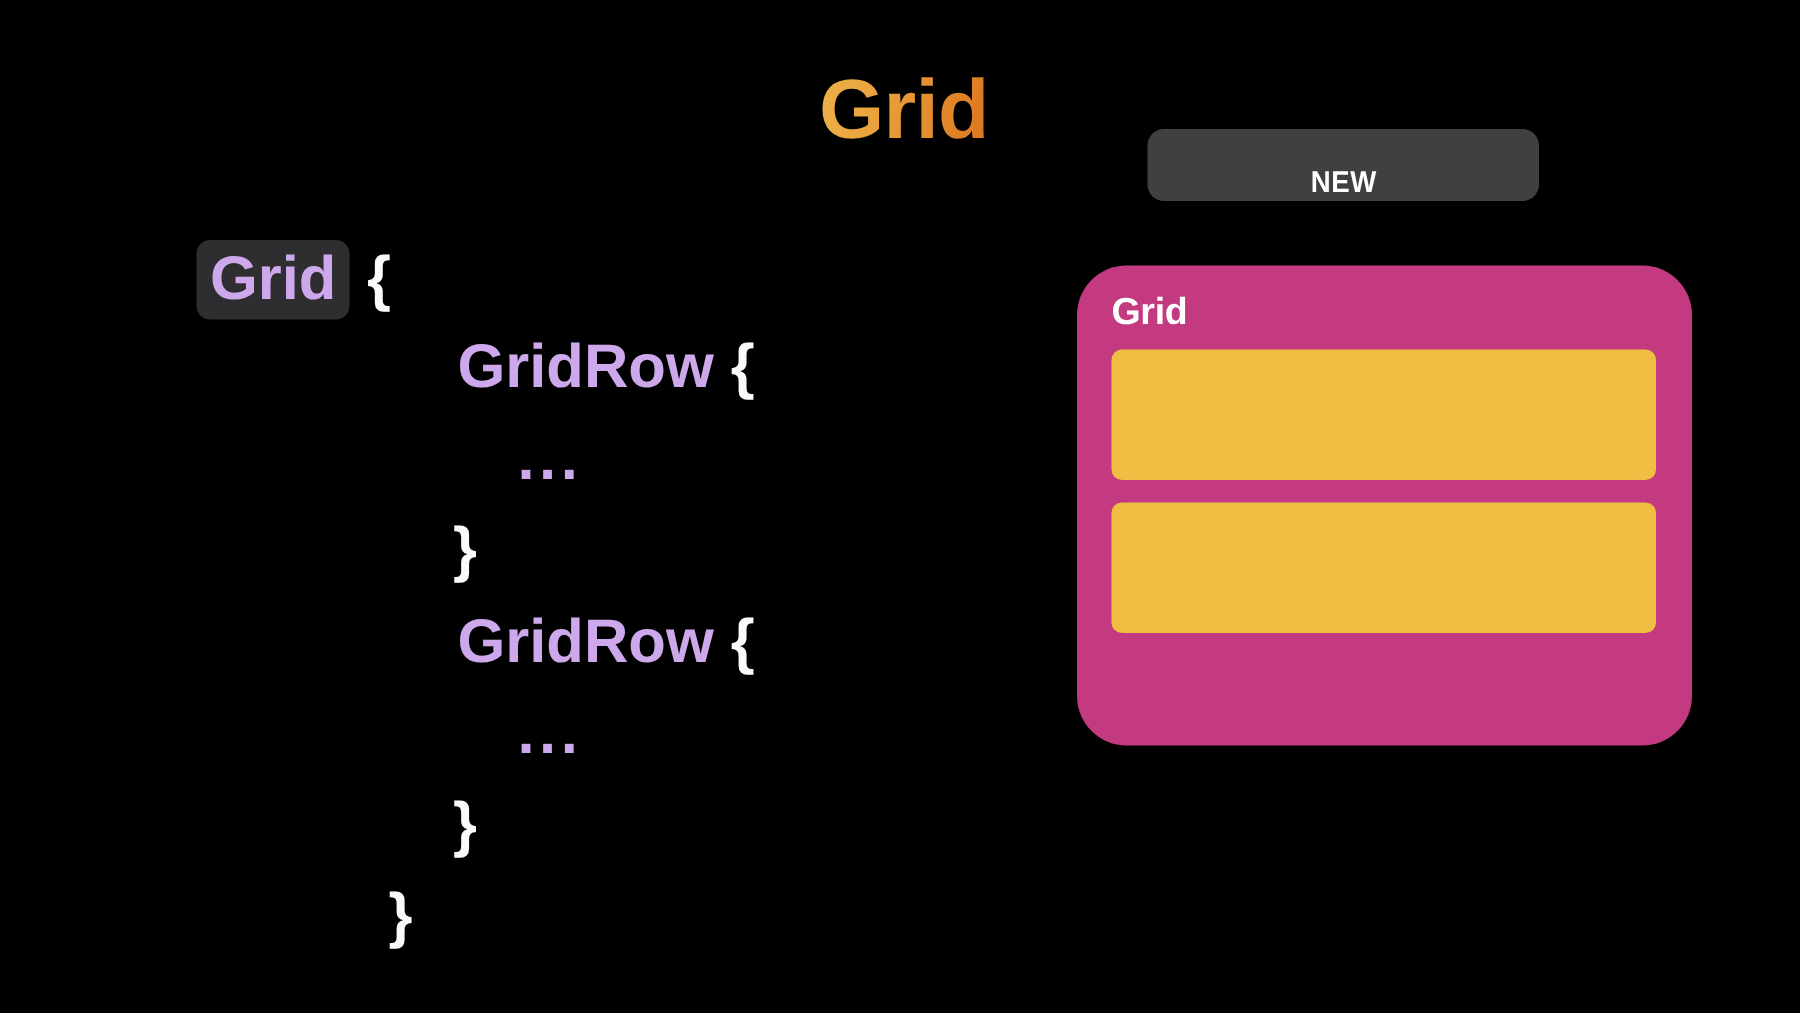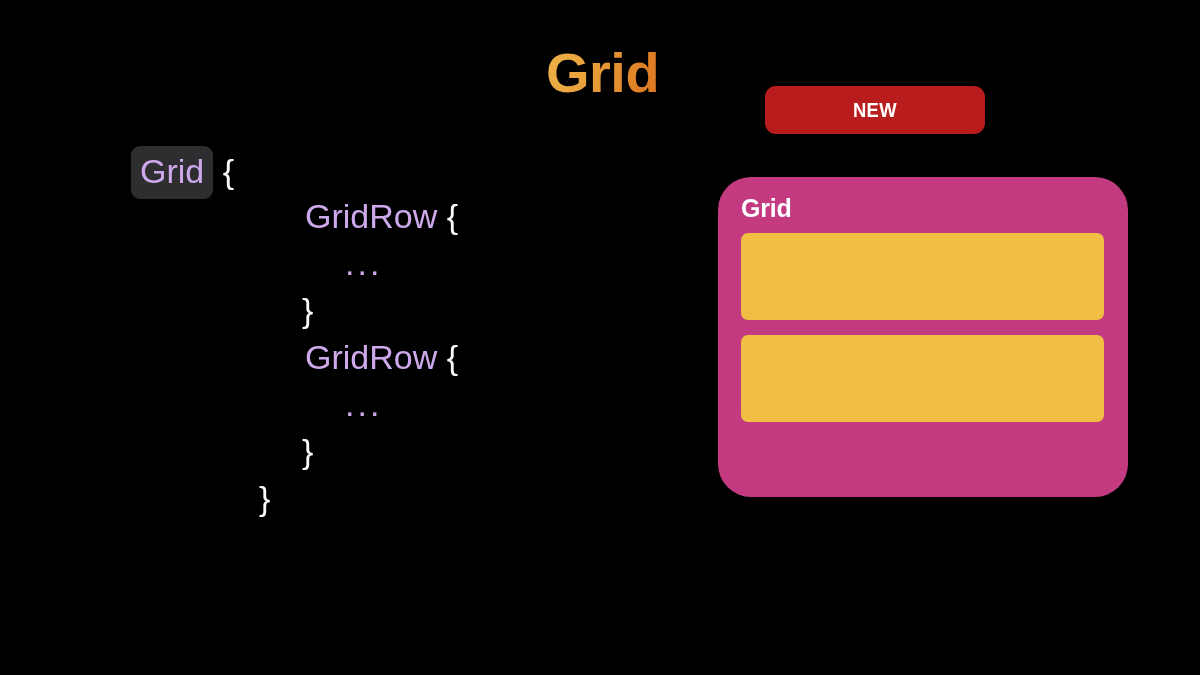--- a/index.html
+++ b/index.html
@@ -36,26 +36,26 @@
     -webkit-background-clip: text;
     background-clip: text;
     color: transparent;
     -webkit-text-fill-color: transparent;
     white-space: nowrap;
   }
   .new-badge {
     position: absolute;
     left: 765px;
     top: 48px;
-    width: 220px;
+    width: 261px;
     height: 48px;
-    background: #b91c1c;
+    background: #404040;
     border-radius: 11px;
     display: flex;
-    align-items: center;
+    align-items: flex-end;
     justify-content: center;
   }
   .new-badge-label {
     color: #FFFFFF;
     font-size: 20px;
     font-weight: bold;
     letter-spacing: 0.4px;
     transform: scaleX(0.92);
   }
 
@@ -63,24 +63,25 @@
   .code-block {
     position: absolute;
     left: 0;
     top: 146px;
     width: 620px;
   }
   .code-line {
     position: relative;
     height: 47px;
     white-space: nowrap;
-    font-size: 34px;
-    font-weight: normal;
+    font-size: 41px;
+    font-weight: bold;
     line-height: 47px;
     color: #FFFFFF;
+    margin-top: 14px;
   }
   .code-line .ident {
     color: #CDA9EC;
   }
   .code-line .brace {
     color: #FAFAFA;
   }
   .chip {
     display: inline-block;
     background: #2E2E31;

